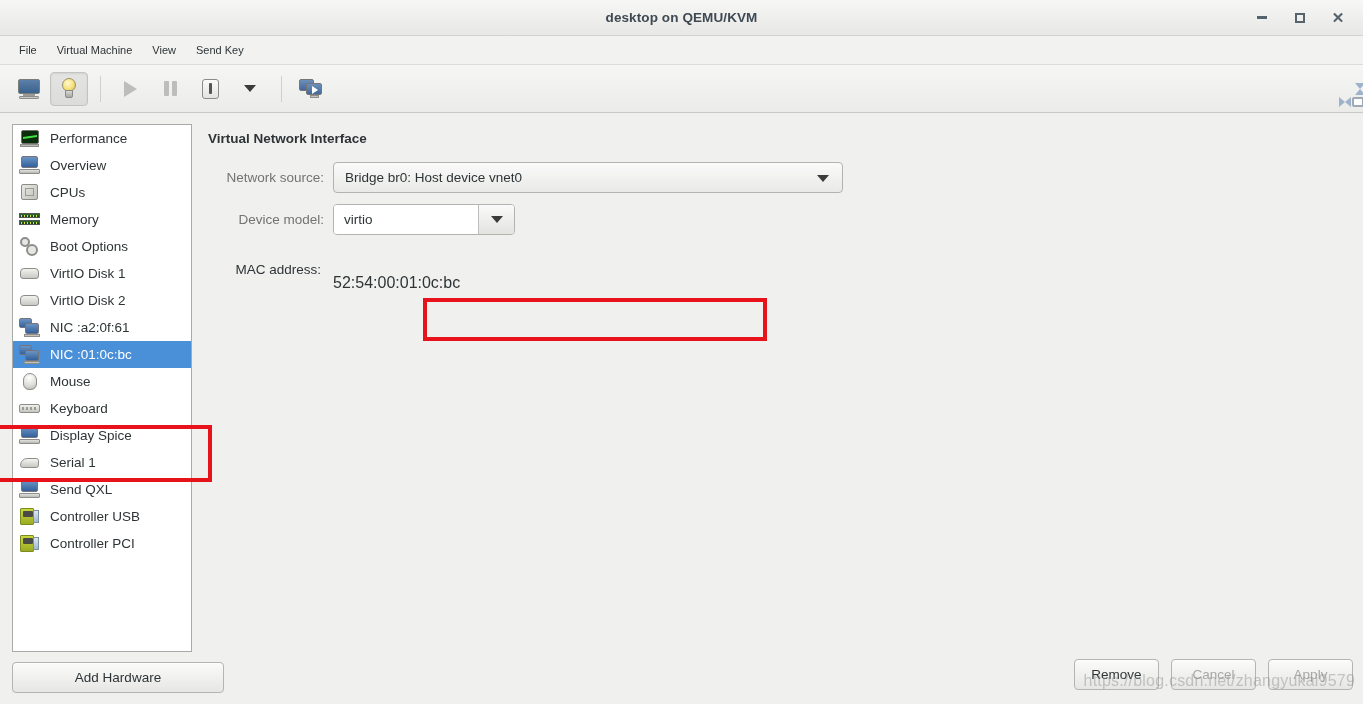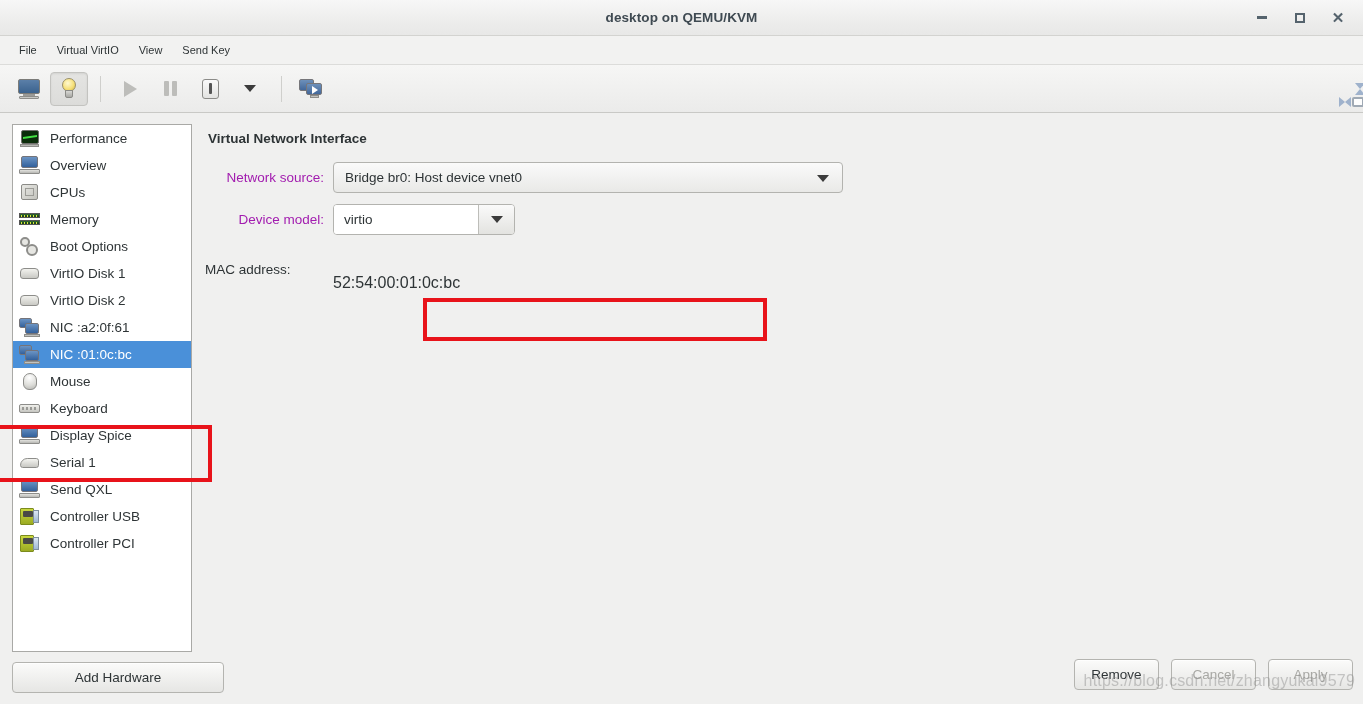--- a/index.html
+++ b/index.html
@@ -260,21 +260,21 @@
   
   .main {
     flex: 1 1 auto; position: relative; padding: 18px 0 0 0;
   }
   .panel-title {
     font-size: 13.5px; font-weight: bold; color: #2e3436;
     margin: 0 0 16px 3px;
   }
   .field-row { display: flex; align-items: center; margin-bottom: 11px; }
   .field-label {
-    font-size: 13.5px; color: #a21caf; text-align: right;
+    font-size: 13.5px; color: #737373; text-align: right;
     width: 128px; flex: 0 0 128px; padding-right: 9px;
   }
   .combo {
     height: 31px; width: 510px;
     background: linear-gradient(180deg,#fafafa 0%, #e9e9e7 100%);
     border: 1px solid #b3b3af; border-radius: 4px;
     display: flex; align-items: center;
     padding-left: 11px; font-size: 13.5px; color: #2e3436;
     position: relative; cursor: default;
   }
@@ -302,21 +302,21 @@
     display: flex; align-items: center; justify-content: center;
     cursor: default;
   }
   .entrycombo .drop i {
     display:block; width:0; height:0;
     border-left: 6px solid transparent; border-right: 6px solid transparent;
     border-top: 7px solid #3b3b3b;
   }
   .mac-row { display: flex; align-items: center; margin-top: 6px; }
   .mac-label {
-    font-size: 13.5px; color: #2e3436; text-align: left;
+    font-size: 13.5px; color: #2e3436; text-align: right;
     width: 128px; flex: 0 0 128px; padding-right: 12px;
   }
   .mac-value { font-size: 16px; color: #2e3436; margin-top: 28px; }
 
   
   .redbox {
     position: absolute; border: 4px solid #e8131a; pointer-events: none;
     z-index: 30;
   }
   #redbox-nic { left: -6px; top: 312px; width: 218px; height: 57px; }
@@ -352,21 +352,21 @@
           <span class="max-glyph"></span>
         </div>
       <div class="win-btn">
           <span class="close-glyph">✕</span>
         </div>
     </div>
   </div>
 
   <div class="menubar">
     <div class="menu-item">File</div>
-    <div class="menu-item">Virtual VirtIO</div>
+    <div class="menu-item">Virtual Machine</div>
     <div class="menu-item">View</div>
     <div class="menu-item">Send Key</div>
   </div>
 
   <div class="toolbar">
     <div class="tb-btn">
       <span class="ic-monitor">
         <span class="scr"></span>
           <span class="stand"></span>
           <span class="base"></span>

